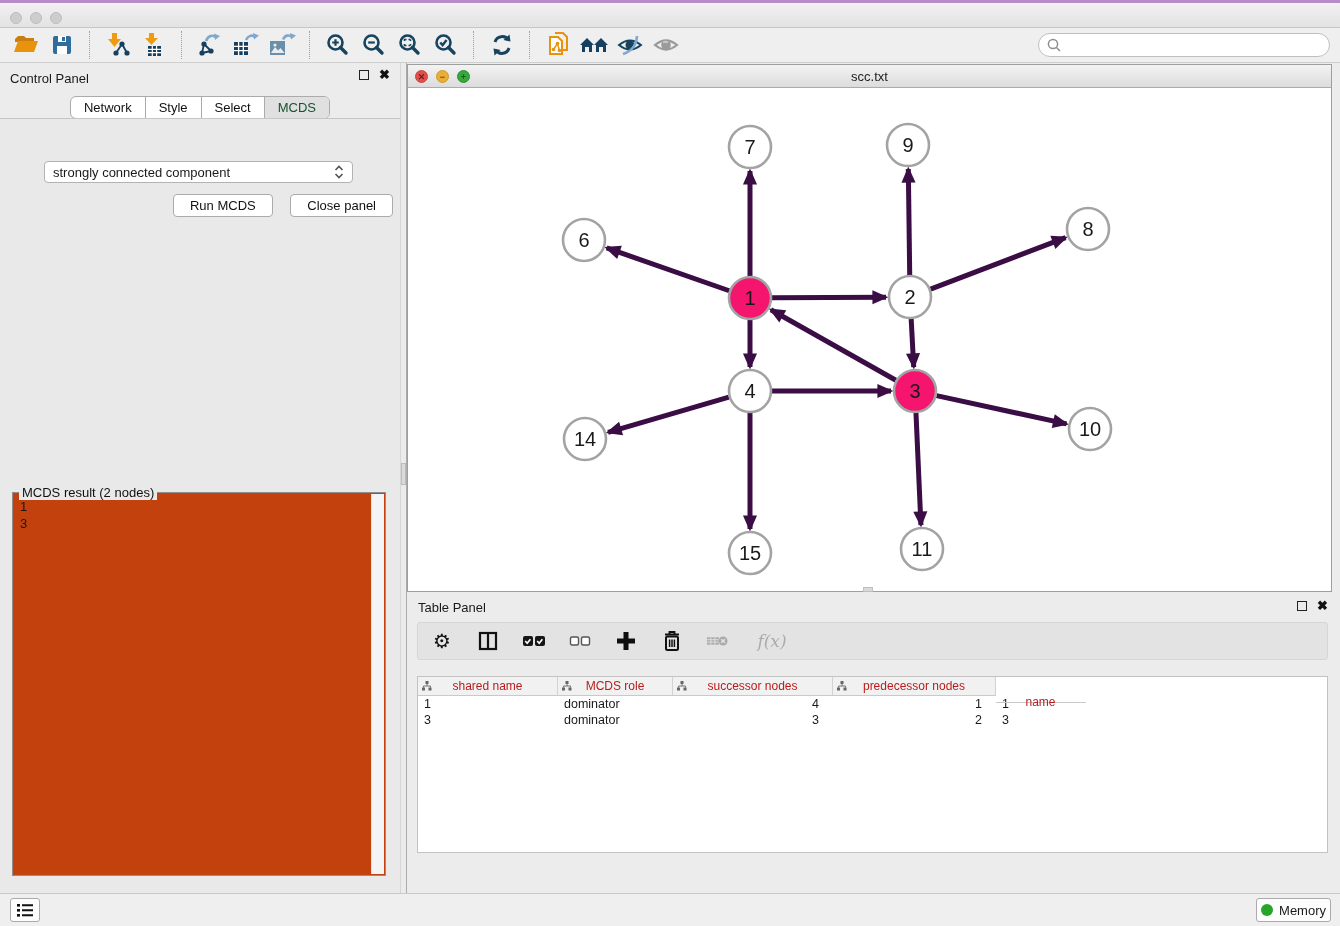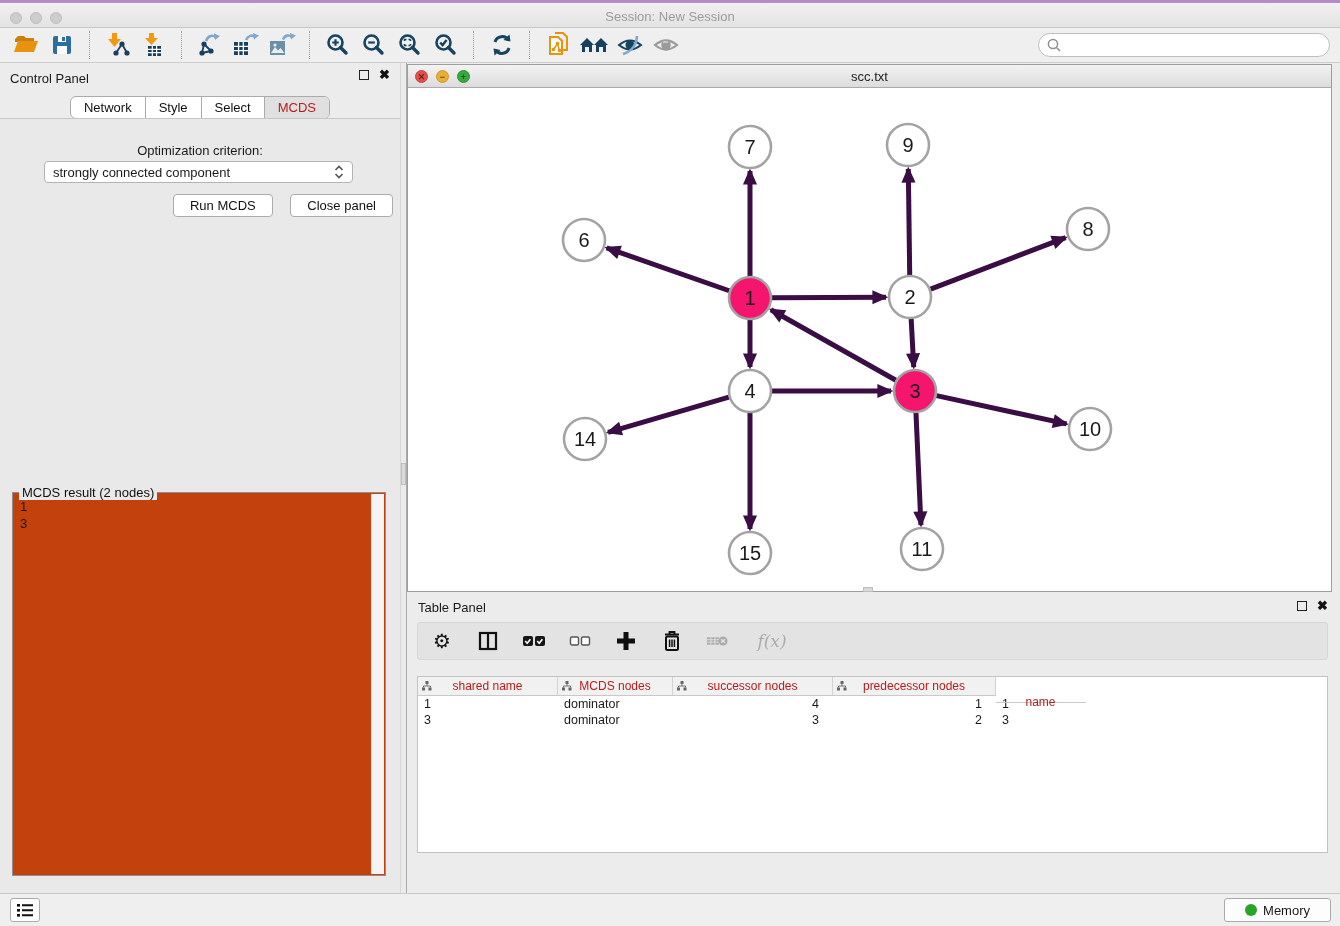--- a/index.html
+++ b/index.html
@@ -26,21 +26,21 @@
   
   .control-panel{position:absolute;left:0;top:63px;width:400px;bottom:33px;background:#ECECEC}
   .panel-head{position:absolute;top:8px;left:10px;font-size:13px;color:#1a1a1a}
   .panel-btns{position:absolute;top:7px;right:10px;display:flex;gap:10px;align-items:center}
   .float-sq{width:10px;height:10px;border:1.6px solid #222;box-sizing:border-box;display:inline-block}
   .close-x{font-weight:bold;font-size:13px;color:#111;line-height:10px}
   .cp-tabs{position:absolute;top:33px;left:0;right:0;text-align:center}
   .tabgroup{display:inline-flex;border:1px solid #ABABAB;border-radius:6px;overflow:hidden;background:#fff;font-size:13px}
   .tabgroup .tab{padding:3px 13px;border-right:1px solid #ABABAB;color:#111;white-space:nowrap}
   .tabgroup .tab:last-child{border-right:none}
-  .tabgroup .tab.active{background:#E0E0E0;color:#b91c1c}
+  .tabgroup .tab.active{background:#E0E0E0;color:#14532d}
   .cp-content{position:absolute;top:55px;left:0;right:0;bottom:0;background:#E9E9E9;border-top:1px solid #C6C6C6}
   .opt-label{position:absolute;top:24px;left:0;right:0;text-align:center;font-size:13px}
   .criterion{position:absolute;top:42px;left:44px;width:309px;height:22px;background:#fff;
     border:1px solid #B3B3B3;border-radius:4px;display:flex;align-items:center;padding:8px 8px;box-sizing:border-box}
   .criterion .val{flex:1;font-size:13px}
   .cp-buttons{position:absolute;top:75px;left:0;right:0;text-align:right}
   .btn{display:inline-block;background:#fff;border:1px solid #ABABAB;border-radius:4px;
        padding:3px 16px;font-size:13px;margin:0 7px;color:#111}
   .result-box{position:absolute;left:12px;top:373px;width:374px;height:384px;background:#c2410c;
     border:1px solid #8F8F8F;box-sizing:border-box}
@@ -86,33 +86,32 @@
   .th .tree{position:absolute;left:4px;top:4px}
   .trow{display:flex;height:16px;font-size:12.5px}
   .td{box-sizing:border-box;padding:1px 6px;white-space:nowrap;overflow:hidden}
   .tp-tabs{position:absolute;bottom:23px;left:0;right:0;text-align:center}
 
   
   .statusbar{position:absolute;left:0;right:0;bottom:0;height:33px;background:#EFEFEF;border-top:1px solid #C9C9C9;box-sizing:border-box}
   .status-left{position:absolute;left:10px;top:4px;width:30px;height:24px;background:#FDFDFD;border:1px solid #ABABAB;
     border-radius:3px;display:flex;align-items:center;justify-content:center;box-sizing:border-box}
   .memory-btn{position:absolute;right:9px;top:4px;height:24px;background:#FDFDFD;border:1px solid #ABABAB;border-radius:3px;
-    display:flex;align-items:center;gap:6px;padding:0 20px;font-size:13px;box-sizing:border-box}
+    display:flex;align-items:center;gap:6px;padding:0 4px;font-size:13px;box-sizing:border-box}
   .mem-dot{width:12px;height:12px;border-radius:50%;background:#28A428}
 </style>
 </head>
 <body>
 
 <div class="titlebar">
   <div class="tl-dots">
     <span class="tl-dot"></span>
     <span class="tl-dot"></span>
     <span class="tl-dot"></span>
   </div>
-  <div class="win-title">Session: New Session</div>
 </div>
 
 <div class="toolbar">
   <div class="tb-btn">
     <svg width="26" height="24" viewBox="0 0 26 24">
         <path d="M2,6 l3,-3 h6 l2,2 h8 v4 H2 z" fill="#C87F10"></path>
         <path d="M1,19 L5,8 H25 L21,19 Z" fill="#E8920E"></path>
       </svg>
   </div>
   <div class="tb-btn">
@@ -257,21 +256,20 @@
   </div>
   <div class="cp-tabs">
     <span class="tabgroup">
         <span class="tab">Network</span>
         <span class="tab">Style</span>
         <span class="tab">Select</span>
         <span class="tab active">MCDS</span>
       </span>
   </div>
   <div class="cp-content">
-    <div class="opt-label">Optimization criterion:</div>
     <div class="criterion">
       <span class="val">strongly connected component</span>
       <svg width="10" height="16" viewBox="0 0 10 16">
           <path d="M1.5,6 L5,2.5 L8.5,6" stroke="#555" stroke-width="1.6" fill="none"></path>
           <path d="M1.5,10 L5,13.5 L8.5,10" stroke="#555" stroke-width="1.6" fill="none"></path>
         </svg>
     </div>
     <div class="cp-buttons">
       <span class="btn">Run MCDS</span>
       <span class="btn">Close panel</span>
@@ -443,21 +441,21 @@
           </svg>
           <span class="lbl">shared name</span>
         </div>
         <div class="th" style="width: 115px;">
           <svg width="10" height="10" viewBox="0 0 10 10" class="tree">
             <rect x="3.5" y="0" width="3" height="3" fill="#666"></rect>
             <rect x="0" y="6.5" width="3" height="3" fill="#666"></rect>
             <rect x="6.5" y="6.5" width="3" height="3" fill="#666"></rect>
             <path d="M5,3 v2 M1.5,6.5 v-1.5 h7 v1.5" stroke="#666" stroke-width="0.9" fill="none"></path>
           </svg>
-          <span class="lbl">MCDS nodes</span>
+          <span class="lbl">MCDS role</span>
         </div>
         <div class="th" style="width: 160px;">
           <svg width="10" height="10" viewBox="0 0 10 10" class="tree">
             <rect x="3.5" y="0" width="3" height="3" fill="#666"></rect>
             <rect x="0" y="6.5" width="3" height="3" fill="#666"></rect>
             <rect x="6.5" y="6.5" width="3" height="3" fill="#666"></rect>
             <path d="M5,3 v2 M1.5,6.5 v-1.5 h7 v1.5" stroke="#666" stroke-width="0.9" fill="none"></path>
           </svg>
           <span class="lbl">successor nodes</span>
         </div>

